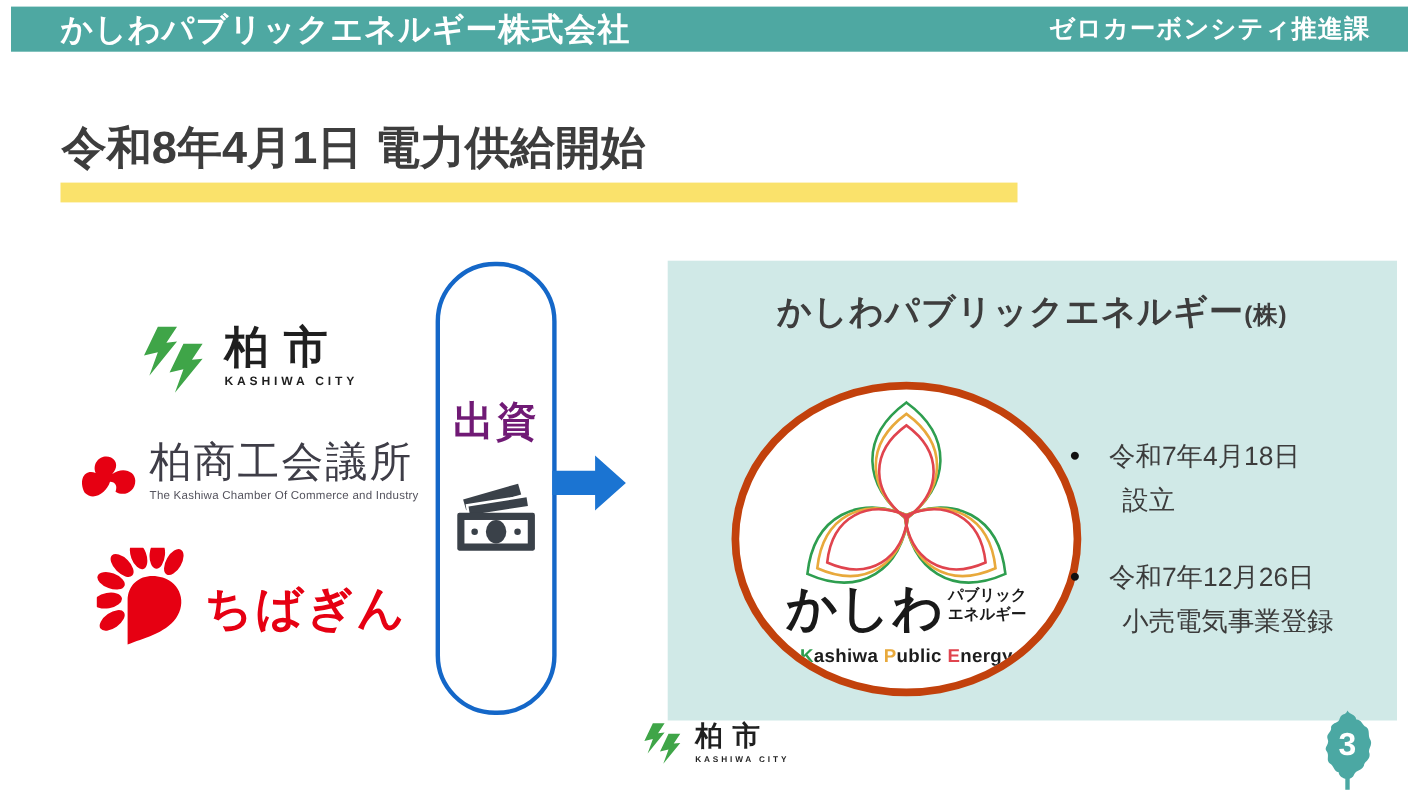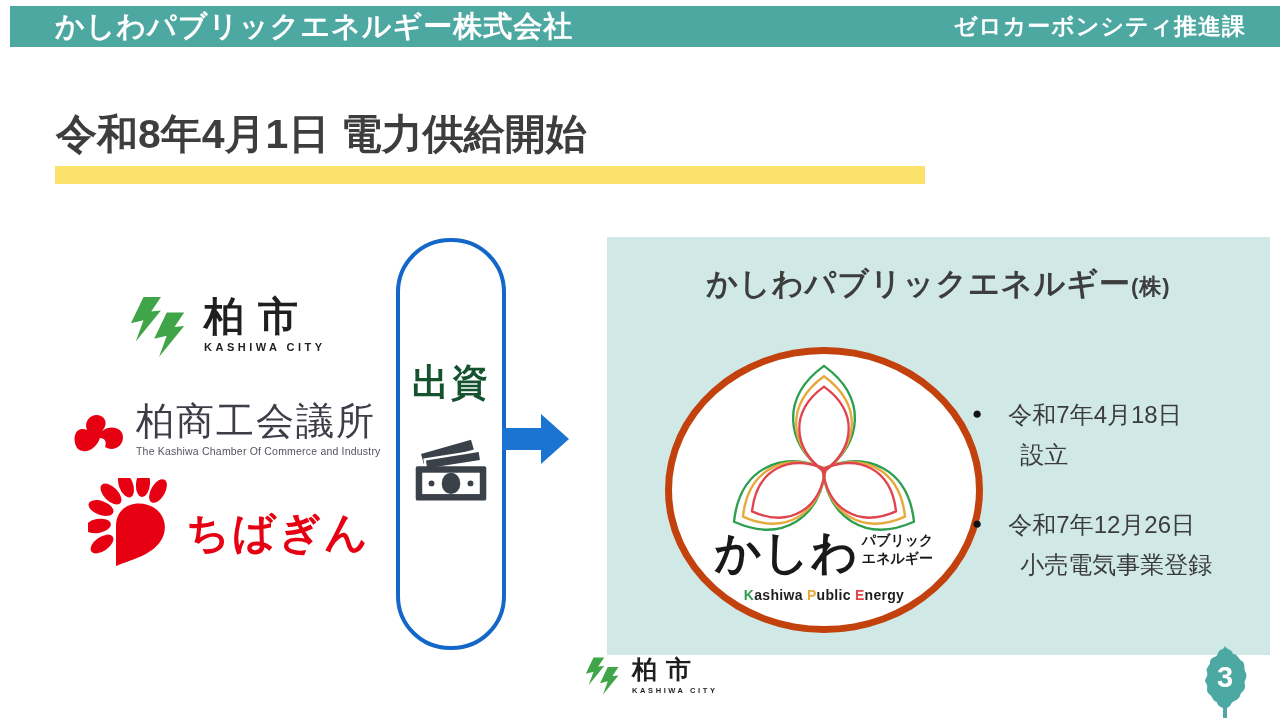--- a/index.html
+++ b/index.html
@@ -23,43 +23,43 @@
   .inv-kashiwa { left:128px; top:294px; }
   .inv-kashiwa .jp { font-size:40px; font-weight:600; letter-spacing:14px; color:#1f1f1f; line-height:1.1; }
   .inv-kashiwa .en { font-size:11px; font-weight:700; letter-spacing:3.5px; color:#1f1f1f; margin-top:3px; }
   .inv-text { margin-left:14px; }
 
   .inv-chamber { left:68px; top:400px; }
   .inv-chamber .jp { font-size:38px; font-weight:500; letter-spacing:2px; color:#3e3d47; line-height:1.15; }
   .inv-chamber .en { font-size:10.5px; font-weight:400; color:#55545e; margin-top:1px; letter-spacing:0.2px; }
   .inv-chamber .inv-text { margin-left:6px; }
 
-  .inv-chibagin { left:88px; top:478px; }
+  .inv-chibagin { left:88px; top:498px; }
   .inv-chibagin .jp { font-size:43px; font-weight:900; color:#E60012; letter-spacing:2px; margin:26px 0 0 8px; }
 
   
   .pill { position:absolute; left:396px; top:238px; width:110px; height:412px; background:#ffffff;
           border:4px solid #1467C8; border-radius:54px; z-index:1; }
-  .pill-label { text-align:center; margin-top:116px; font-size:37px; font-weight:700; color:#14532d; letter-spacing:2px; }
+  .pill-label { text-align:center; margin-top:116px; font-size:37px; font-weight:700; color:#701a75; letter-spacing:2px; }
   .pill-icon { display:block; margin:26px auto 0 auto; }
   .flow-arrow { position:absolute; left:502px; top:412px; z-index:3; }
 
   
   .cbox { position:absolute; left:563px; top:237px; width:663px; height:418px; background:#D0E9E7;margin-left:44px; }
   .cbox-title { text-align:center; margin-top:26px; font-size:31px; font-weight:700; color:#3d3d3d; letter-spacing:1px; }
   .cbox-title .suffix { font-size:22px; font-weight:700; }
 
   .logo-circle { position:absolute; left:58px; top:110px; width:318px; height:286px; background:#ffffff;
                  border:7px solid #c2410c; border-radius:50%; overflow:hidden; }
   .trefoil { position:absolute; left:50%; top:6px; transform:translateX(-50%); }
   .lk-row { position:absolute; left:0; right:0; top:168px; text-align:center; white-space:nowrap; }
   .lk-big { font-size:46px; font-weight:800; color:#191919; letter-spacing:1px; }
   .lk-small { display:inline-block; text-align:left; font-size:14px; font-weight:700; color:#191919;
               line-height:1.3; vertical-align:baseline; position:relative; top:-5px; margin-left:3px; }
-  .lk-en { position:absolute; left:0; right:0; top:233px; text-align:center; font-size:14px; font-weight:700;
+  .lk-en { position:absolute; left:0; right:0; top:233px; text-align:center; font-size:17px; font-weight:700;
            color:#1d1d1d; letter-spacing:0.3px; white-space:nowrap; }
   .lk-en .c-green  { color:#2E9E4F; }
   .lk-en .c-yellow { color:#E8A93C; }
   .lk-en .c-red    { color:#E0444E; }
 
   .milestones { position:absolute; left:365px; top:162px; }
   .milestone { display:flex; align-items:flex-start; margin-bottom:38px; }
   .m-dot { font-size:17px; color:#111111; margin:5px 26px 0 0; }
   .m-line1 { font-size:24px; color:#3c3c3c; white-space:nowrap; }
   .m-line2 { font-size:24px; color:#3c3c3c; margin:8px 0 0 12px; white-space:nowrap; }

